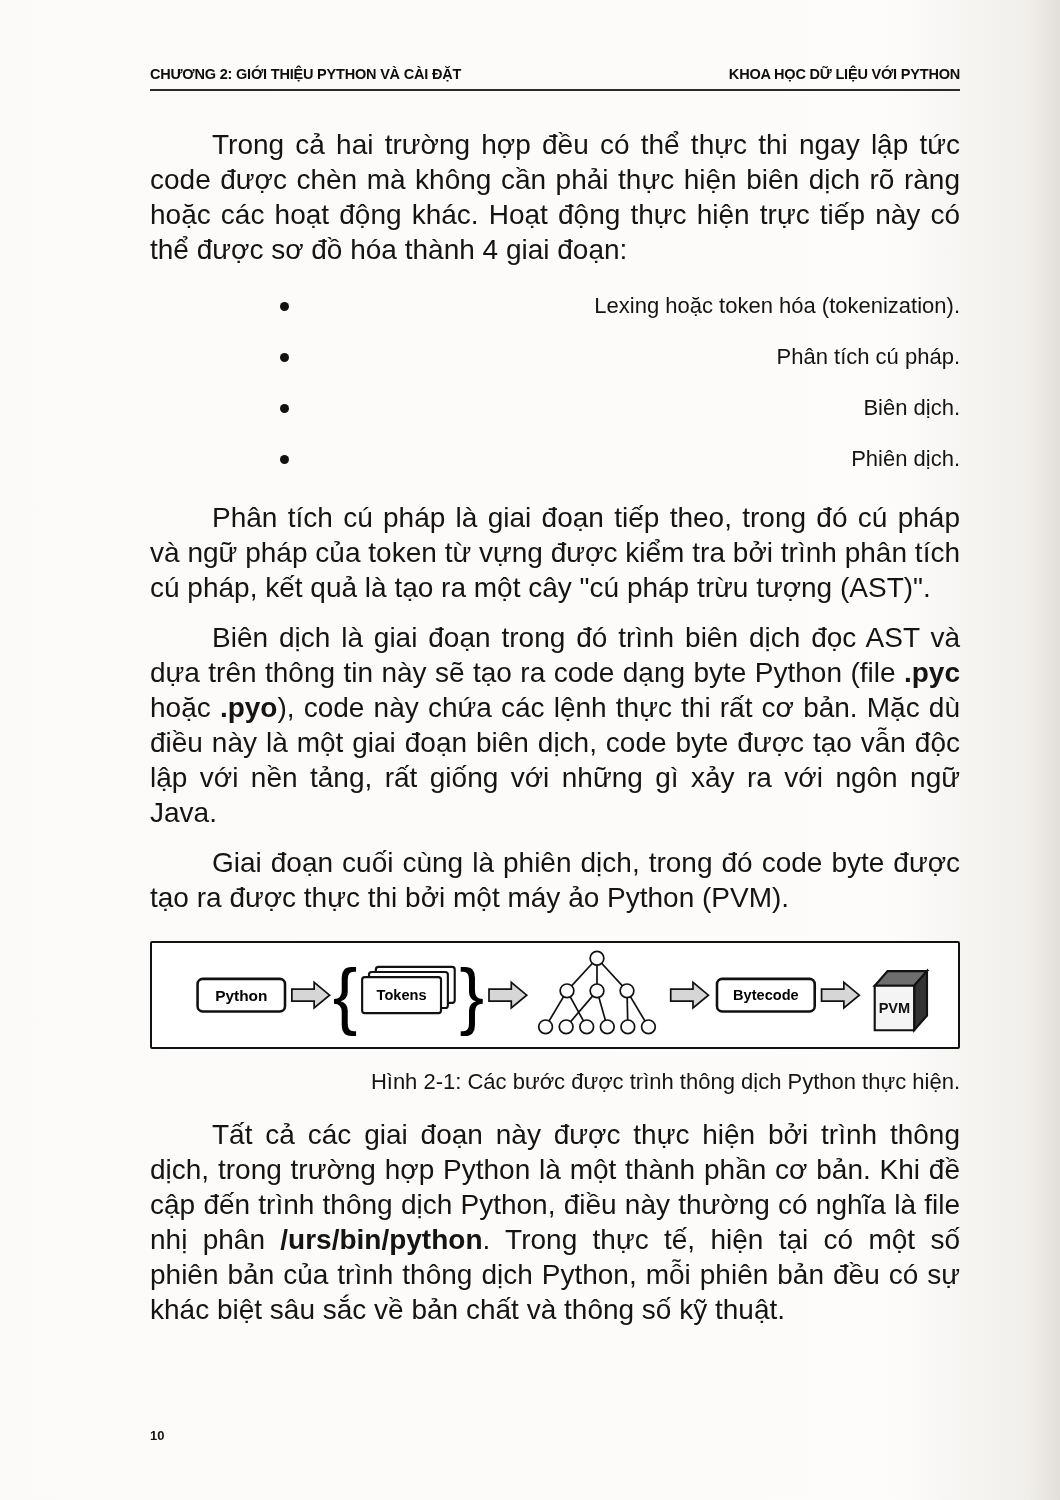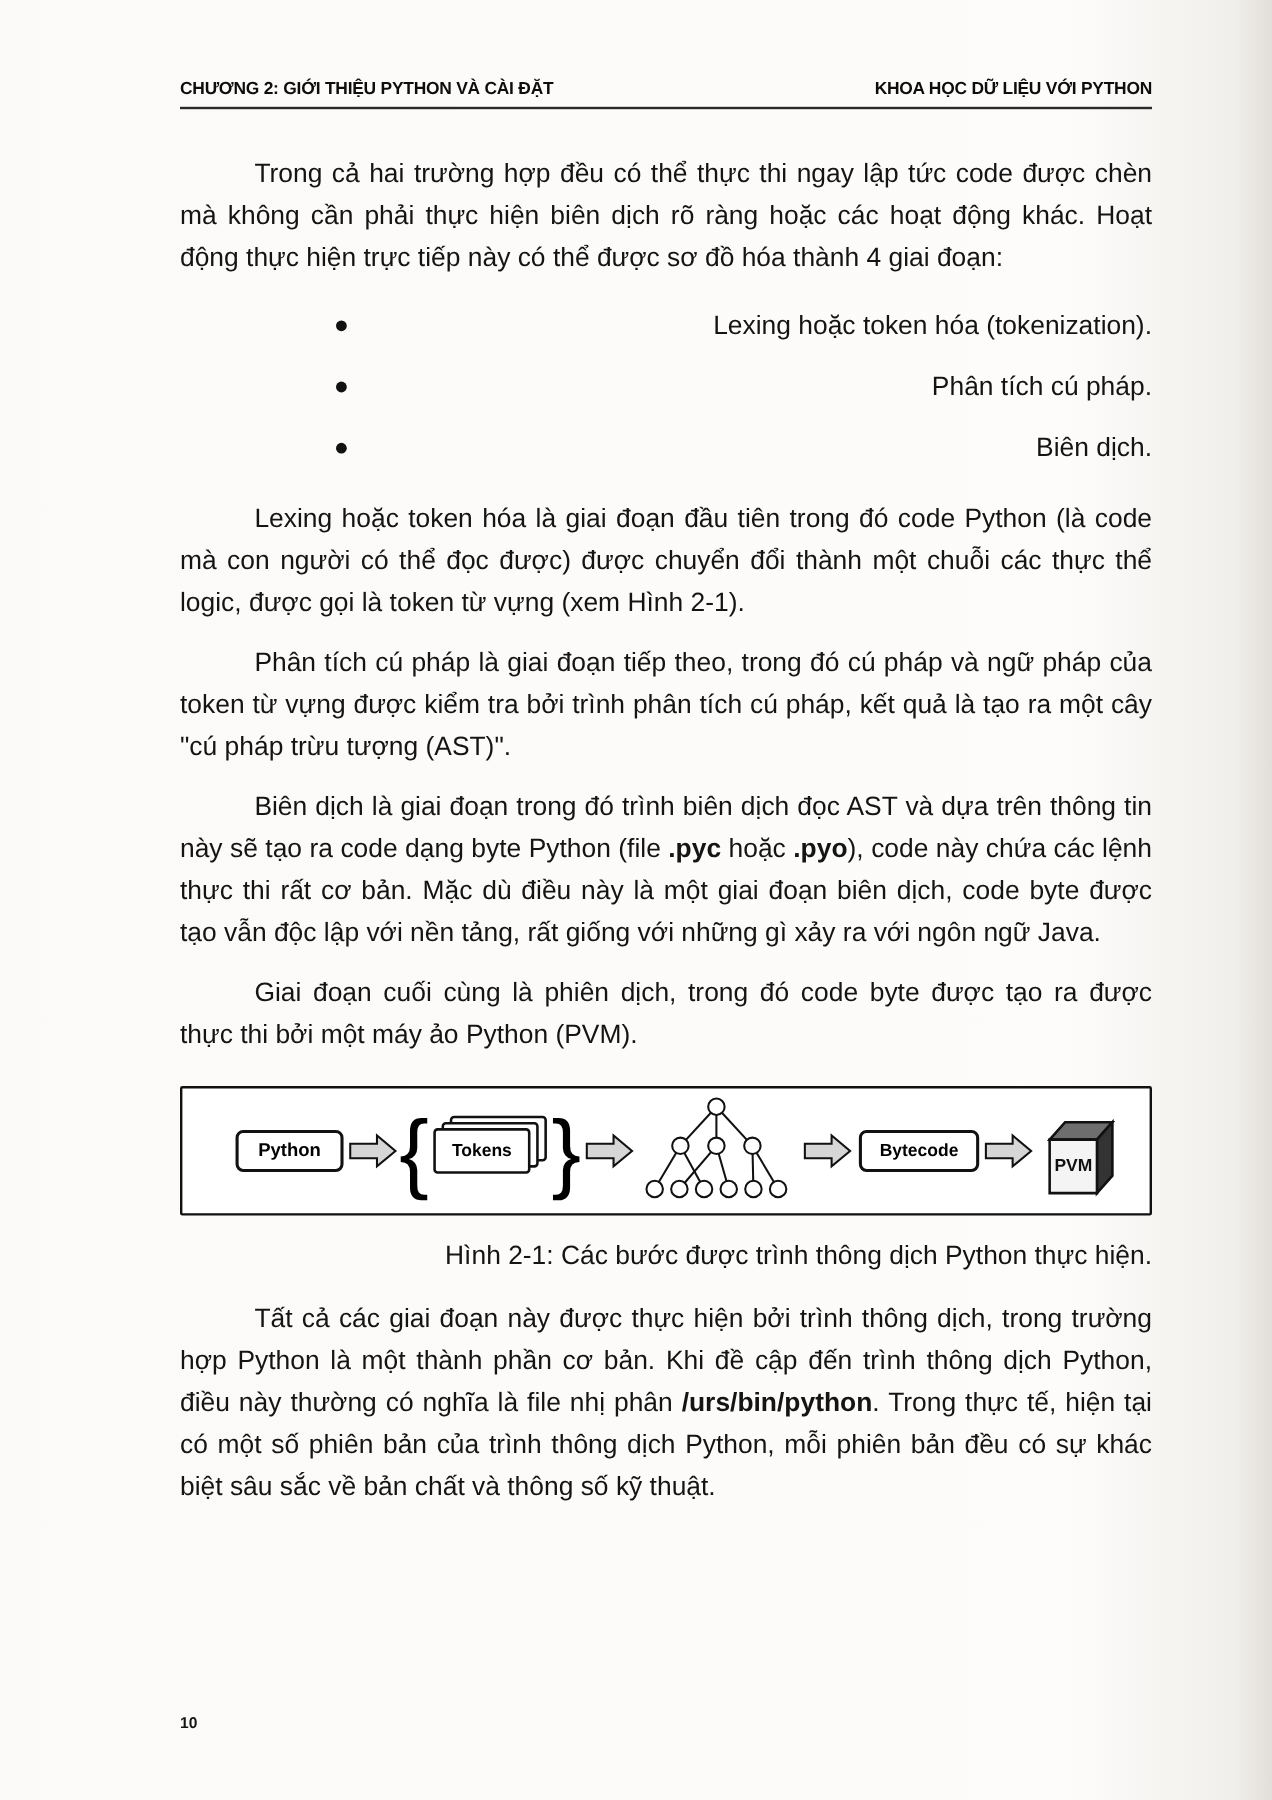--- a/index.html
+++ b/index.html
@@ -19,21 +19,21 @@
     display:flex; justify-content:space-between; align-items:flex-end;
     font-weight:bold; font-size:14.5px; letter-spacing:-0.2px;
     color:#0d0d0d;
     padding-bottom:7px;
     border-bottom:2px solid #2a2a2a;
     margin-bottom:36px;
     transform-origin:left top;
     gap:28px;
   }
   .para {
-    font-size:22px; line-height:35px;
+    font-size:28px; line-height:35px;
     text-align:justify; text-indent:62px;
     margin-bottom:15px;
   }
   .para b { font-weight:bold; }
   ul.bullets { list-style:none; margin:22px 0 24px 128px; }
   ul.bullets li {
     position:relative; padding-left:40px; margin-bottom:17px;
     font-size:22px; line-height:34px;text-align:right;
   }
   ul.bullets .dot {
@@ -76,23 +76,26 @@
       <span>Lexing hoặc token hóa (tokenization).</span>
     </li>
     <li>
       <span class="dot"></span>
       <span>Phân tích cú pháp.</span>
     </li>
     <li>
       <span class="dot"></span>
       <span>Biên dịch.</span>
     </li>
+    <li>
+      <span class="dot"></span>
+      <span>Phiên dịch.</span>
+    </li>
   </ul>
 
-  <p class="para">Lexing hoặc token hóa là giai đoạn đầu tiên trong đó code Python (là code mà con người có thể đọc được) được chuyển đổi thành một chuỗi các thực thể logic, được gọi là token từ vựng (xem Hình 2-1).</p>
 
   <p class="para">Phân tích cú pháp là giai đoạn tiếp theo, trong đó cú pháp và ngữ pháp của token từ vựng được kiểm tra bởi trình phân tích cú pháp, kết quả là tạo ra một cây "cú pháp trừu tượng (AST)".</p>
 
   <p class="para"><span>Biên dịch là giai đoạn trong đó trình biên dịch đọc AST và dựa trên thông tin này sẽ tạo ra code dạng byte Python (file </span><b>.pyc</b><span> hoặc </span><b>.pyo</b><span>), code này chứa các lệnh thực thi rất cơ bản. Mặc dù điều này là một giai đoạn biên dịch, code byte được tạo vẫn độc lập với nền tảng, rất giống với những gì xảy ra với ngôn ngữ Java.</span></p>
 
   <p class="para">Giai đoạn cuối cùng là phiên dịch, trong đó code byte được tạo ra được thực thi bởi một máy ảo Python (PVM).</p>
 
   <div class="figure-box">
     <svg viewBox="0 0 860 112" preserveAspectRatio="xMidYMid meet">
 

